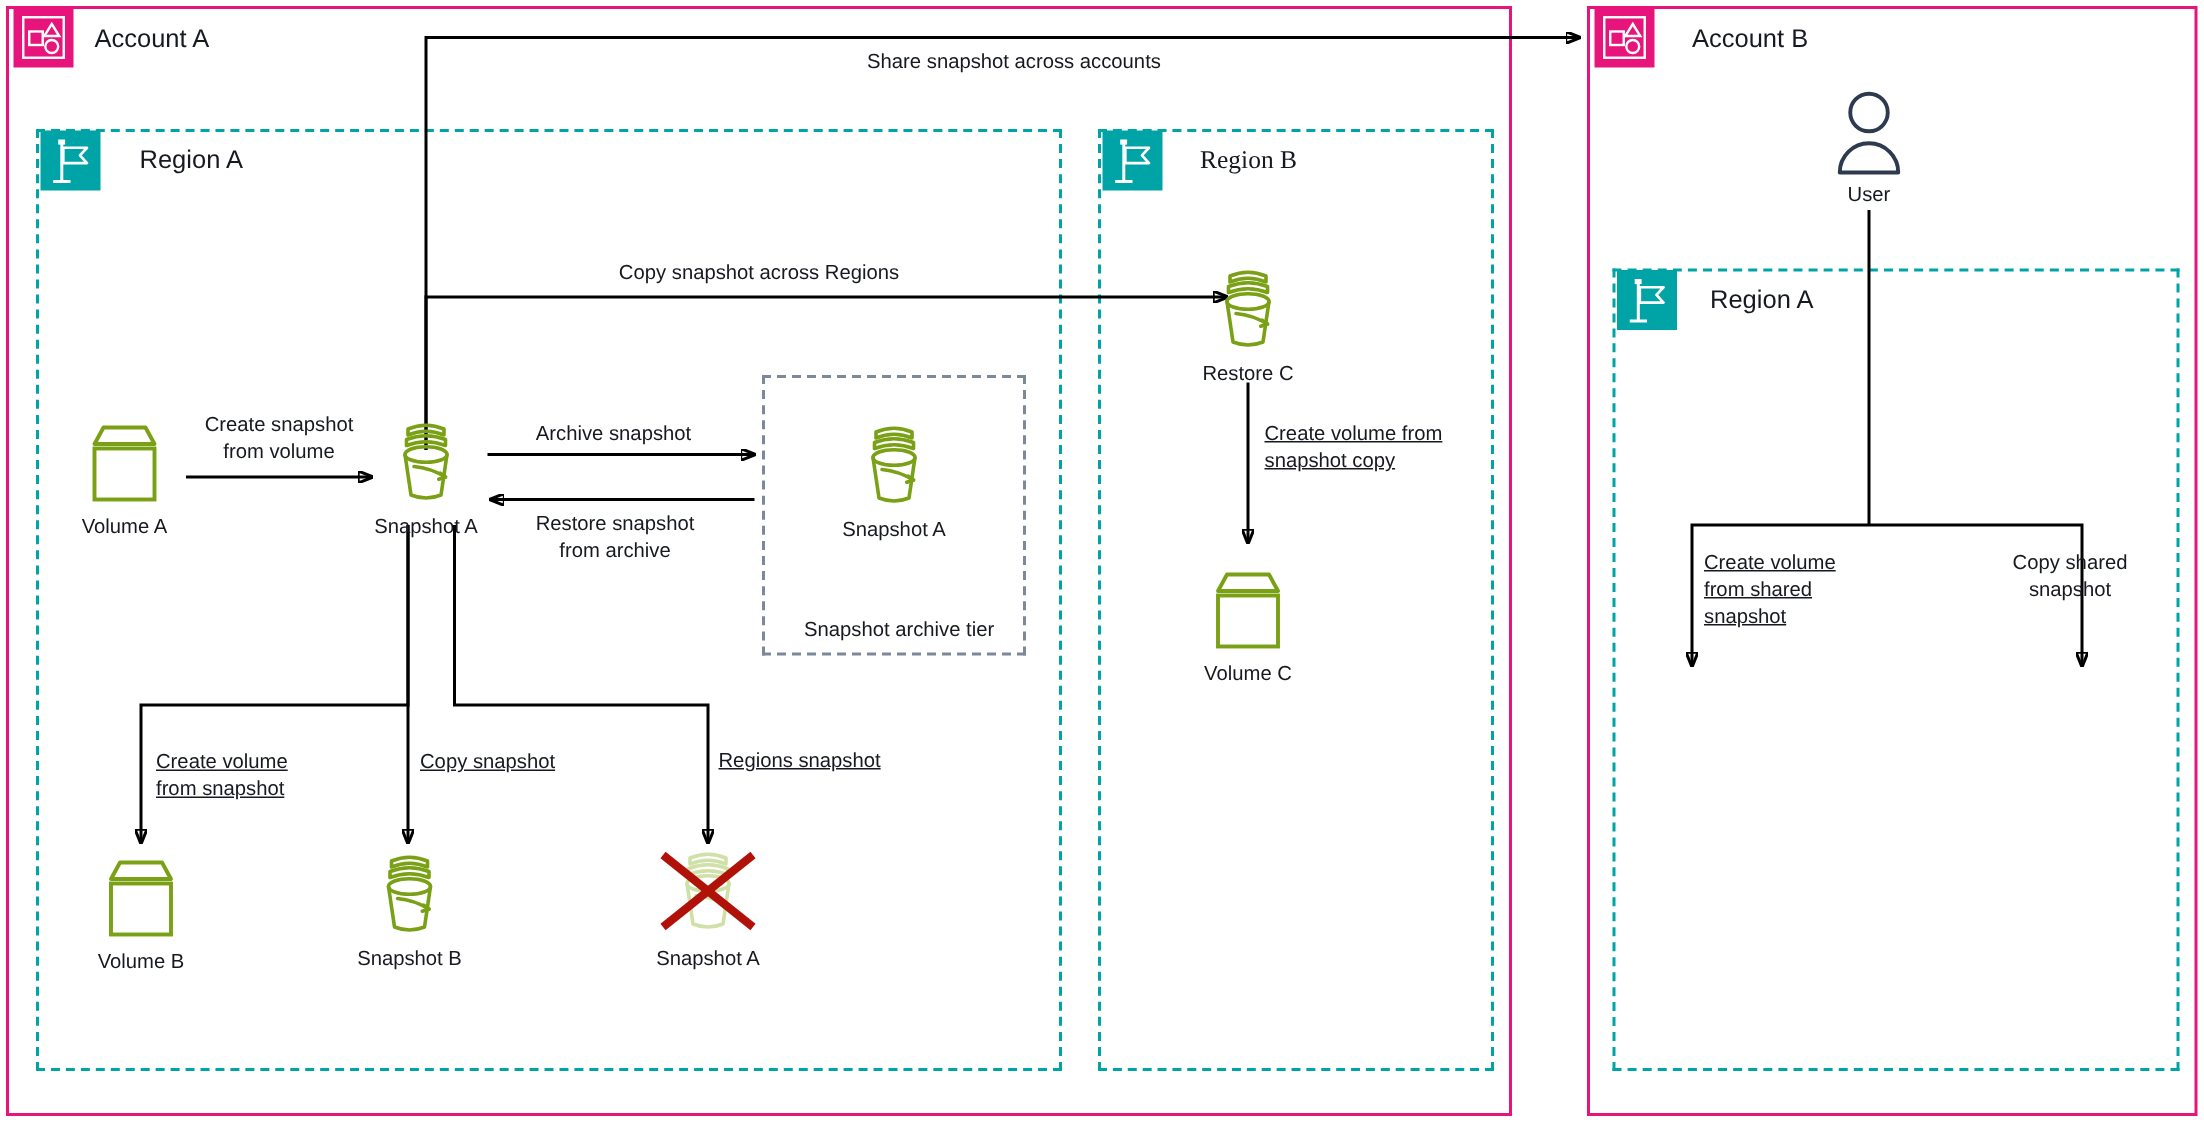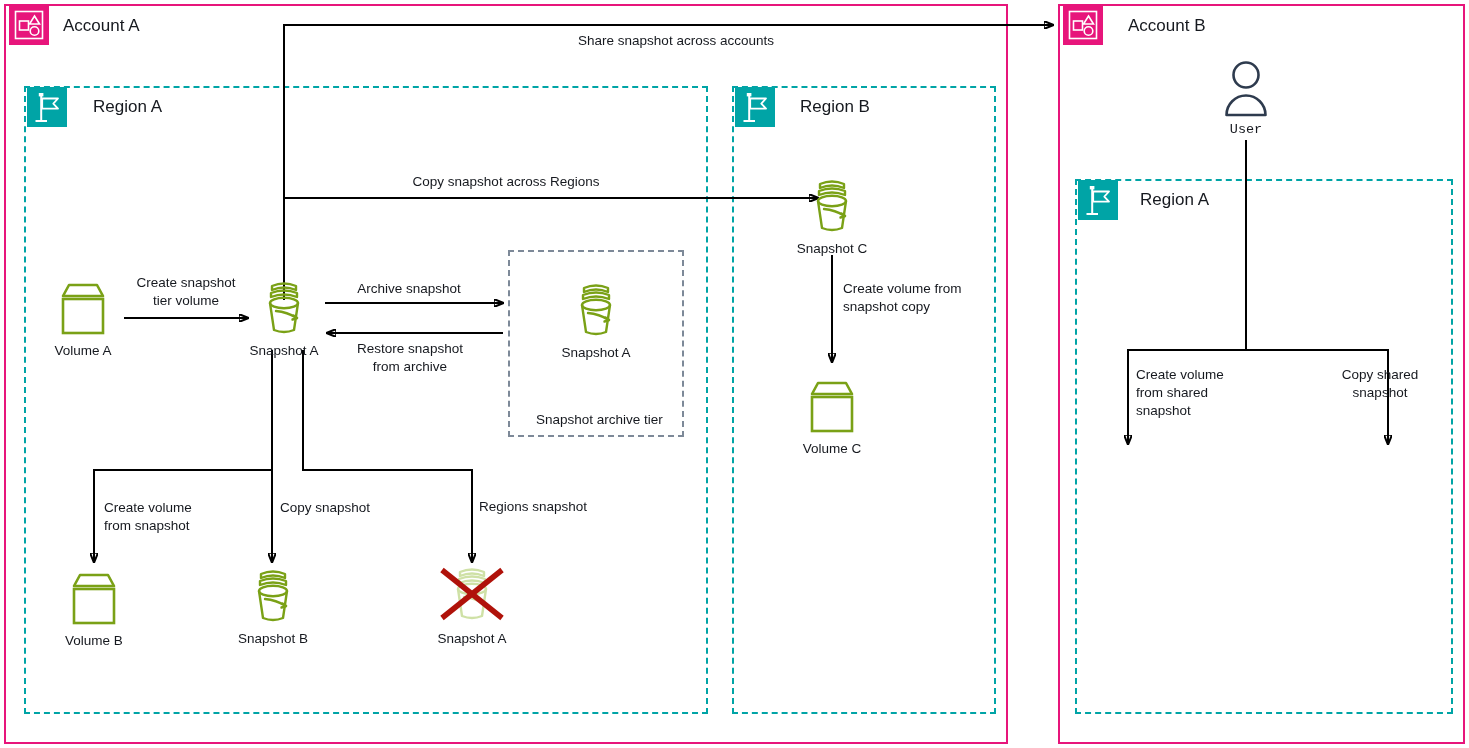--- a/index.html
+++ b/index.html
@@ -107,21 +107,21 @@
 
   
   .edge-label {
     position: absolute;
     font-size: 13.5px;
     color: #16191F;
     line-height: 1.35;
     white-space: pre-line;
   }
   .edge-label.c { text-align: center; transform: translateX(-50%); }
-  .edge-label.l { text-align: left; }
+  .edge-label.l { text-align: left; text-decoration: underline; }
   .edge-label.r { text-align: right; transform: translateX(-100%); }
 
   .box-caption {
     position: absolute;
     font-size: 13.5px;
     color: #16191F;
     white-space: nowrap;
   }
 </style>
 </head>
@@ -159,21 +159,21 @@
   <div class="grp-label" style="left:93px; top:87px;">Region A</div>
 
   <div class="grp-icon region" style="left:735px; top:87px;">
     <svg viewBox="0 0 40 40" aria-hidden="true">
       <rect x="13.2" y="7" width="2" height="27" fill="#ffffff"></rect>
       <rect x="8.5" y="33" width="11.5" height="2" fill="#ffffff"></rect>
       <rect x="11.8" y="6" width="4.6" height="3.4" fill="#ffffff"></rect>
       <path d="M15.2 11.5 H31 L26.3 16.6 L31 21.7 H15.2 Z" fill="none" stroke="#ffffff" stroke-width="1.8" stroke-linejoin="round"></path>
     </svg>
   </div>
-  <div class="grp-label" style="left:800px; top:87px;">Region B</div>
+  <div class="grp-label" style="left:800px; top:87px;font-family:Liberation Serif, serif;">Region B</div>
 
   <div class="grp-icon account" style="left:1063px; top:5px;">
     <svg viewBox="0 0 40 40" aria-hidden="true">
       <rect x="6.5" y="6.5" width="27" height="27" fill="none" stroke="#ffffff" stroke-width="1.6"></rect>
       <rect x="10.5" y="16" width="9" height="9" fill="none" stroke="#ffffff" stroke-width="1.6"></rect>
       <path d="M25.5 11 L30.5 19 L20.5 19 Z" fill="none" stroke="#ffffff" stroke-width="1.6"></path>
       <circle cx="25.5" cy="26" r="4.3" fill="none" stroke="#ffffff" stroke-width="1.6"></circle>
     </svg>
   </div>
   <div class="grp-label" style="left:1128px; top:6px;">Account B</div>
@@ -315,51 +315,51 @@
         <g fill="none" stroke="#7AA116" stroke-width="2.4" stroke-linejoin="round" stroke-linecap="round">
           <path d="M15 8 Q27 3 39 8 L39 12 Q27 7 15 12 Z"></path>
           <path d="M14 15 Q27 10 40 15 L40 19 Q27 14 14 19 Z"></path>
           <ellipse cx="27" cy="25" rx="14" ry="5.2"></ellipse>
           <path d="M13 25 L17 52 Q27 56 37 52 L41 25"></path>
           <path d="M19 33 Q30 34 40 40"></path>
           <path d="M40 40 L36.5 37.5 M40 40 L35.5 41.5"></path>
         </g>
       </svg>
     </div>
-    <div class="caption">Snapshot C</div>
+    <div class="caption">Restore C</div>
   </div>
 
   <div class="node" style="left:832px; top:370px;">
     <div class="glyph">
       <svg width="54" height="58" viewBox="0 0 54 58" aria-hidden="true">
         <path d="M7 16 L13 5 H41 L47 16 Z" fill="none" stroke="#7AA116" stroke-width="2.6" stroke-linejoin="round"></path>
         <rect x="7" y="19" width="40" height="34" fill="none" stroke="#7AA116" stroke-width="2.6"></rect>
       </svg>
     </div>
     <div class="caption">Volume C</div>
   </div>
 
-  <div class="user-node" style="left:1246px; top:58px;font-family:Liberation Mono, monospace;">
+  <div class="user-node" style="left:1246px; top:58px;">
     <div class="glyph">
       <svg width="58" height="62" viewBox="0 0 58 62" aria-hidden="true">
         <circle cx="29" cy="17" r="12.5" fill="none" stroke="#2E3B4E" stroke-width="2.6"></circle>
         <path d="M9.5 57 A19.5 19.5 0 0 1 48.5 57 Z" fill="none" stroke="#2E3B4E" stroke-width="2.6" stroke-linejoin="round"></path>
       </svg>
     </div>
     <div class="caption">User</div>
   </div>
 
 
 
   <div class="edge-label c" style="left:676px; top:32px;">Share snapshot across accounts</div>
 
   <div class="edge-label c" style="left:506px; top:173px;">Copy snapshot across Regions</div>
 
   <div class="edge-label c" style="left:186px; top:274px;">Create snapshot
-tier volume</div>
+from volume</div>
 
   <div class="edge-label c" style="left:409px; top:280px;">Archive snapshot</div>
 
   <div class="edge-label c" style="left:410px; top:340px;">Restore snapshot
 from archive</div>
 
   <div class="edge-label l" style="left:104px; top:499px;">Create volume
 from snapshot</div>
 
   <div class="edge-label l" style="left:280px; top:499px;">Copy snapshot</div>

